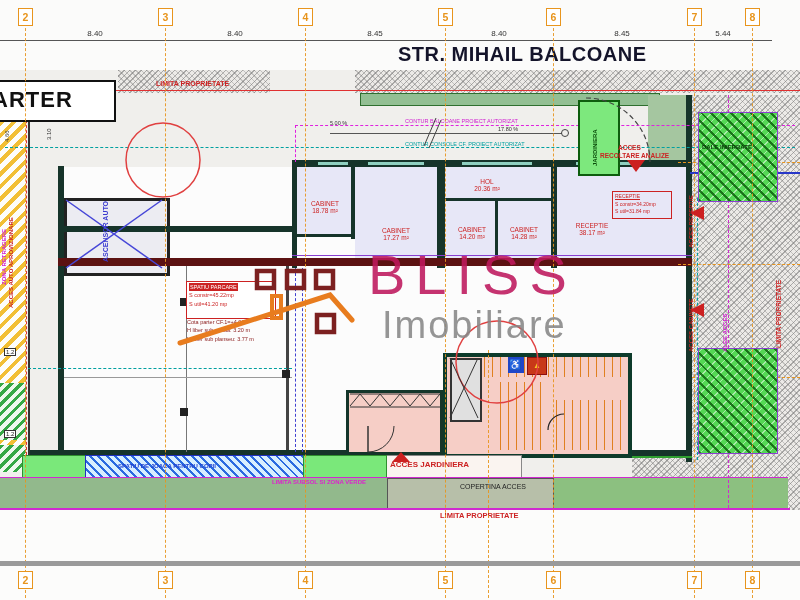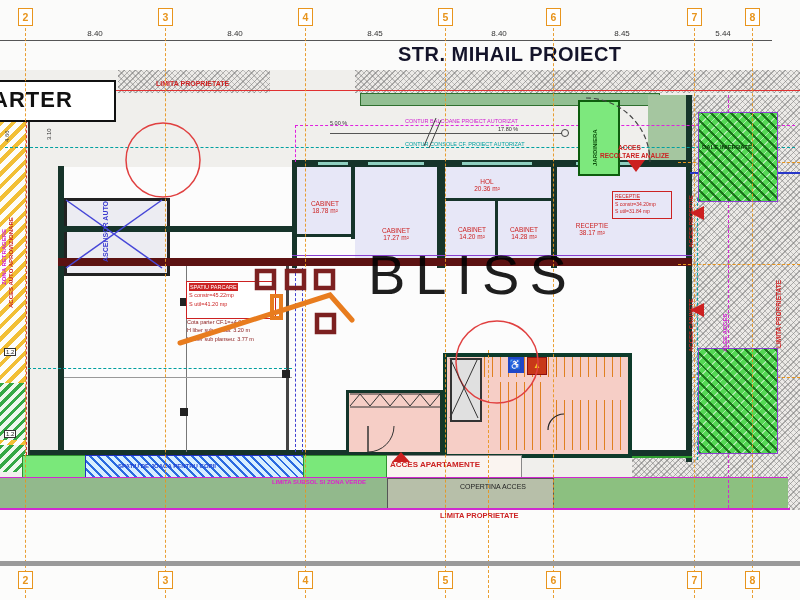--- a/index.html
+++ b/index.html
@@ -112,21 +112,21 @@
   <div class="lbl" style="left:118px;top:463px;font-size:6px;color:#2040d0;font-weight:bold;">SPATIU DE JOACA PENTRU COPII</div>
   <div class="abs" style="left:303px;top:455px;width:82px;height:23px;background:#7ae87a;border:1px solid #2f8f2f;"></div>
   <div class="abs" style="left:0;top:478px;width:387px;height:30px;background:#92b98c;"></div>
   <div class="abs" style="left:552px;top:478px;width:236px;height:30px;background:#8cc080;"></div>
   <div class="abs" style="left:387px;top:478px;width:165px;height:30px;background:#b7bfa9;border:1px solid #555;"></div>
   <div class="lbl" style="left:460px;top:483px;font-size:7px;color:#222;">COPERTINA ACCES</div>
   <div class="lbl" style="left:272px;top:479px;font-size:6px;color:#dd22cc;font-weight:bold;">LIMITA SUBSOL SI ZONA VERDE</div>
   <div class="abs" style="left:0;top:477px;width:788px;height:1px;background:#d02ad0;"></div>
   <div class="abs" style="left:0;top:508px;width:790px;height:2px;background:#d02ad0;"></div>
   <div class="lbl red" style="left:440px;top:512px;font-size:7.5px;font-weight:bold;">LIMITA PROPRIETATE</div>
-  <div class="lbl red" style="left:390px;top:461px;font-size:8px;font-weight:bold;">ACCES APARTAMENTE</div>
+  <div class="lbl red" style="left:390px;top:461px;font-size:8px;font-weight:bold;">ACCES JARDINIERA</div>
 
   <div class="abs" style="left:5px;top:147px;width:790px;height:0;border-top:1px dashed #00a0a0;"></div>
   <div class="abs" style="left:295px;top:125px;width:500px;height:0;border-top:1px dashed #e020e0;"></div>
   <div class="abs" style="left:295px;top:125px;width:0;height:37px;border-left:1px dashed #e020e0;"></div>
   <div class="lbl" style="left:405px;top:119px;font-size:5.5px;color:#d020d0;">CONTUR BALCOANE PROIECT AUTORIZAT</div>
   <div class="lbl" style="left:330px;top:121px;font-size:5.5px;color:#333;">5.00 %</div>
   <div class="lbl" style="left:498px;top:127px;font-size:5.5px;color:#333;">17.80 %</div>
   <div class="lbl" style="left:405px;top:142px;font-size:5.5px;color:#00a0a0;">CONTUR CONSOLE CF. PROIECT AUTORIZAT</div>
   <div class="abs" style="left:330px;top:133px;width:232px;height:1px;background:#555;"></div>
 
@@ -189,21 +189,21 @@
     <div>Cota parter CF.1=+4.00</div>
     <div>H liber sub grinda: 3.20 m</div>
     <div>H liber sub planseu: 3.77 m</div>
   </div>
   <div class="abs" style="left:612px;top:191px;width:54px;height:24px;border:1.5px solid #cc2222;background:transparent;font-size:5px;color:#cc2222;line-height:1.5;padding:1px 2px;">
     <div style="text-decoration:underline;">RECEPTIE</div>
     <div>S constr=34.20mp</div>
     <div>S util=31.84 mp</div>
   </div>
 
-  <div class="lbl" style="left:398px;top:44px;font-size:20px;font-weight:bold;color:#14142a;letter-spacing:.5px;">STR. MIHAIL PROIECT</div>
+  <div class="lbl" style="left:398px;top:44px;font-size:20px;font-weight:bold;color:#14142a;letter-spacing:.5px;">STR. MIHAIL BALCOANE</div>
 
   <div class="abs" style="left:0;top:40px;width:772px;height:1px;background:#555;"></div>
   <div class="dimtxt" style="left:78px;top:29px;">8.40</div>
   <div class="dimtxt" style="left:218px;top:29px;">8.40</div>
   <div class="dimtxt" style="left:358px;top:29px;">8.45</div>
   <div class="dimtxt" style="left:482px;top:29px;">8.40</div>
   <div class="dimtxt" style="left:605px;top:29px;">8.45</div>
   <div class="dimtxt" style="left:706px;top:29px;">5.44</div>
 
   <div class="gridv" style="left:25px;top:18px;height:580px;"></div>
@@ -256,15 +256,16 @@
     <g>
       <polyline points="180,343 330,295 352,320" fill="none" stroke="#e87c1e" stroke-width="5" stroke-linecap="round"></polyline>
       <rect x="272" y="296" width="9" height="22" fill="none" stroke="#e87c1e" stroke-width="4"></rect>
       <rect x="257" y="271" width="17" height="17" fill="none" stroke="#7c2020" stroke-width="4.5"></rect>
       <rect x="287" y="271" width="17" height="17" fill="none" stroke="#7c2020" stroke-width="4.5"></rect>
       <rect x="316" y="271" width="17" height="17" fill="none" stroke="#7c2020" stroke-width="4.5"></rect>
       <rect x="317" y="315" width="17" height="17" fill="none" stroke="#7c2020" stroke-width="4.5"></rect>
     </g>
   </svg>
 
-  <div class="lbl" style="left:368px;top:246px;font-size:56px;font-weight:500;color:#000000;letter-spacing:10px;opacity:.88;">BLISS</div>
+  <div class="lbl" style="left:368px;top:246px;font-size:56px;font-weight:500;color:#be185d;letter-spacing:10px;opacity:.88;">BLISS</div>
+  <div class="lbl" style="left:382px;top:306px;font-size:38px;color:#878787;letter-spacing:2px;opacity:.88;">Imobiliare</div>
 
 </div>
 
 </body></html>

